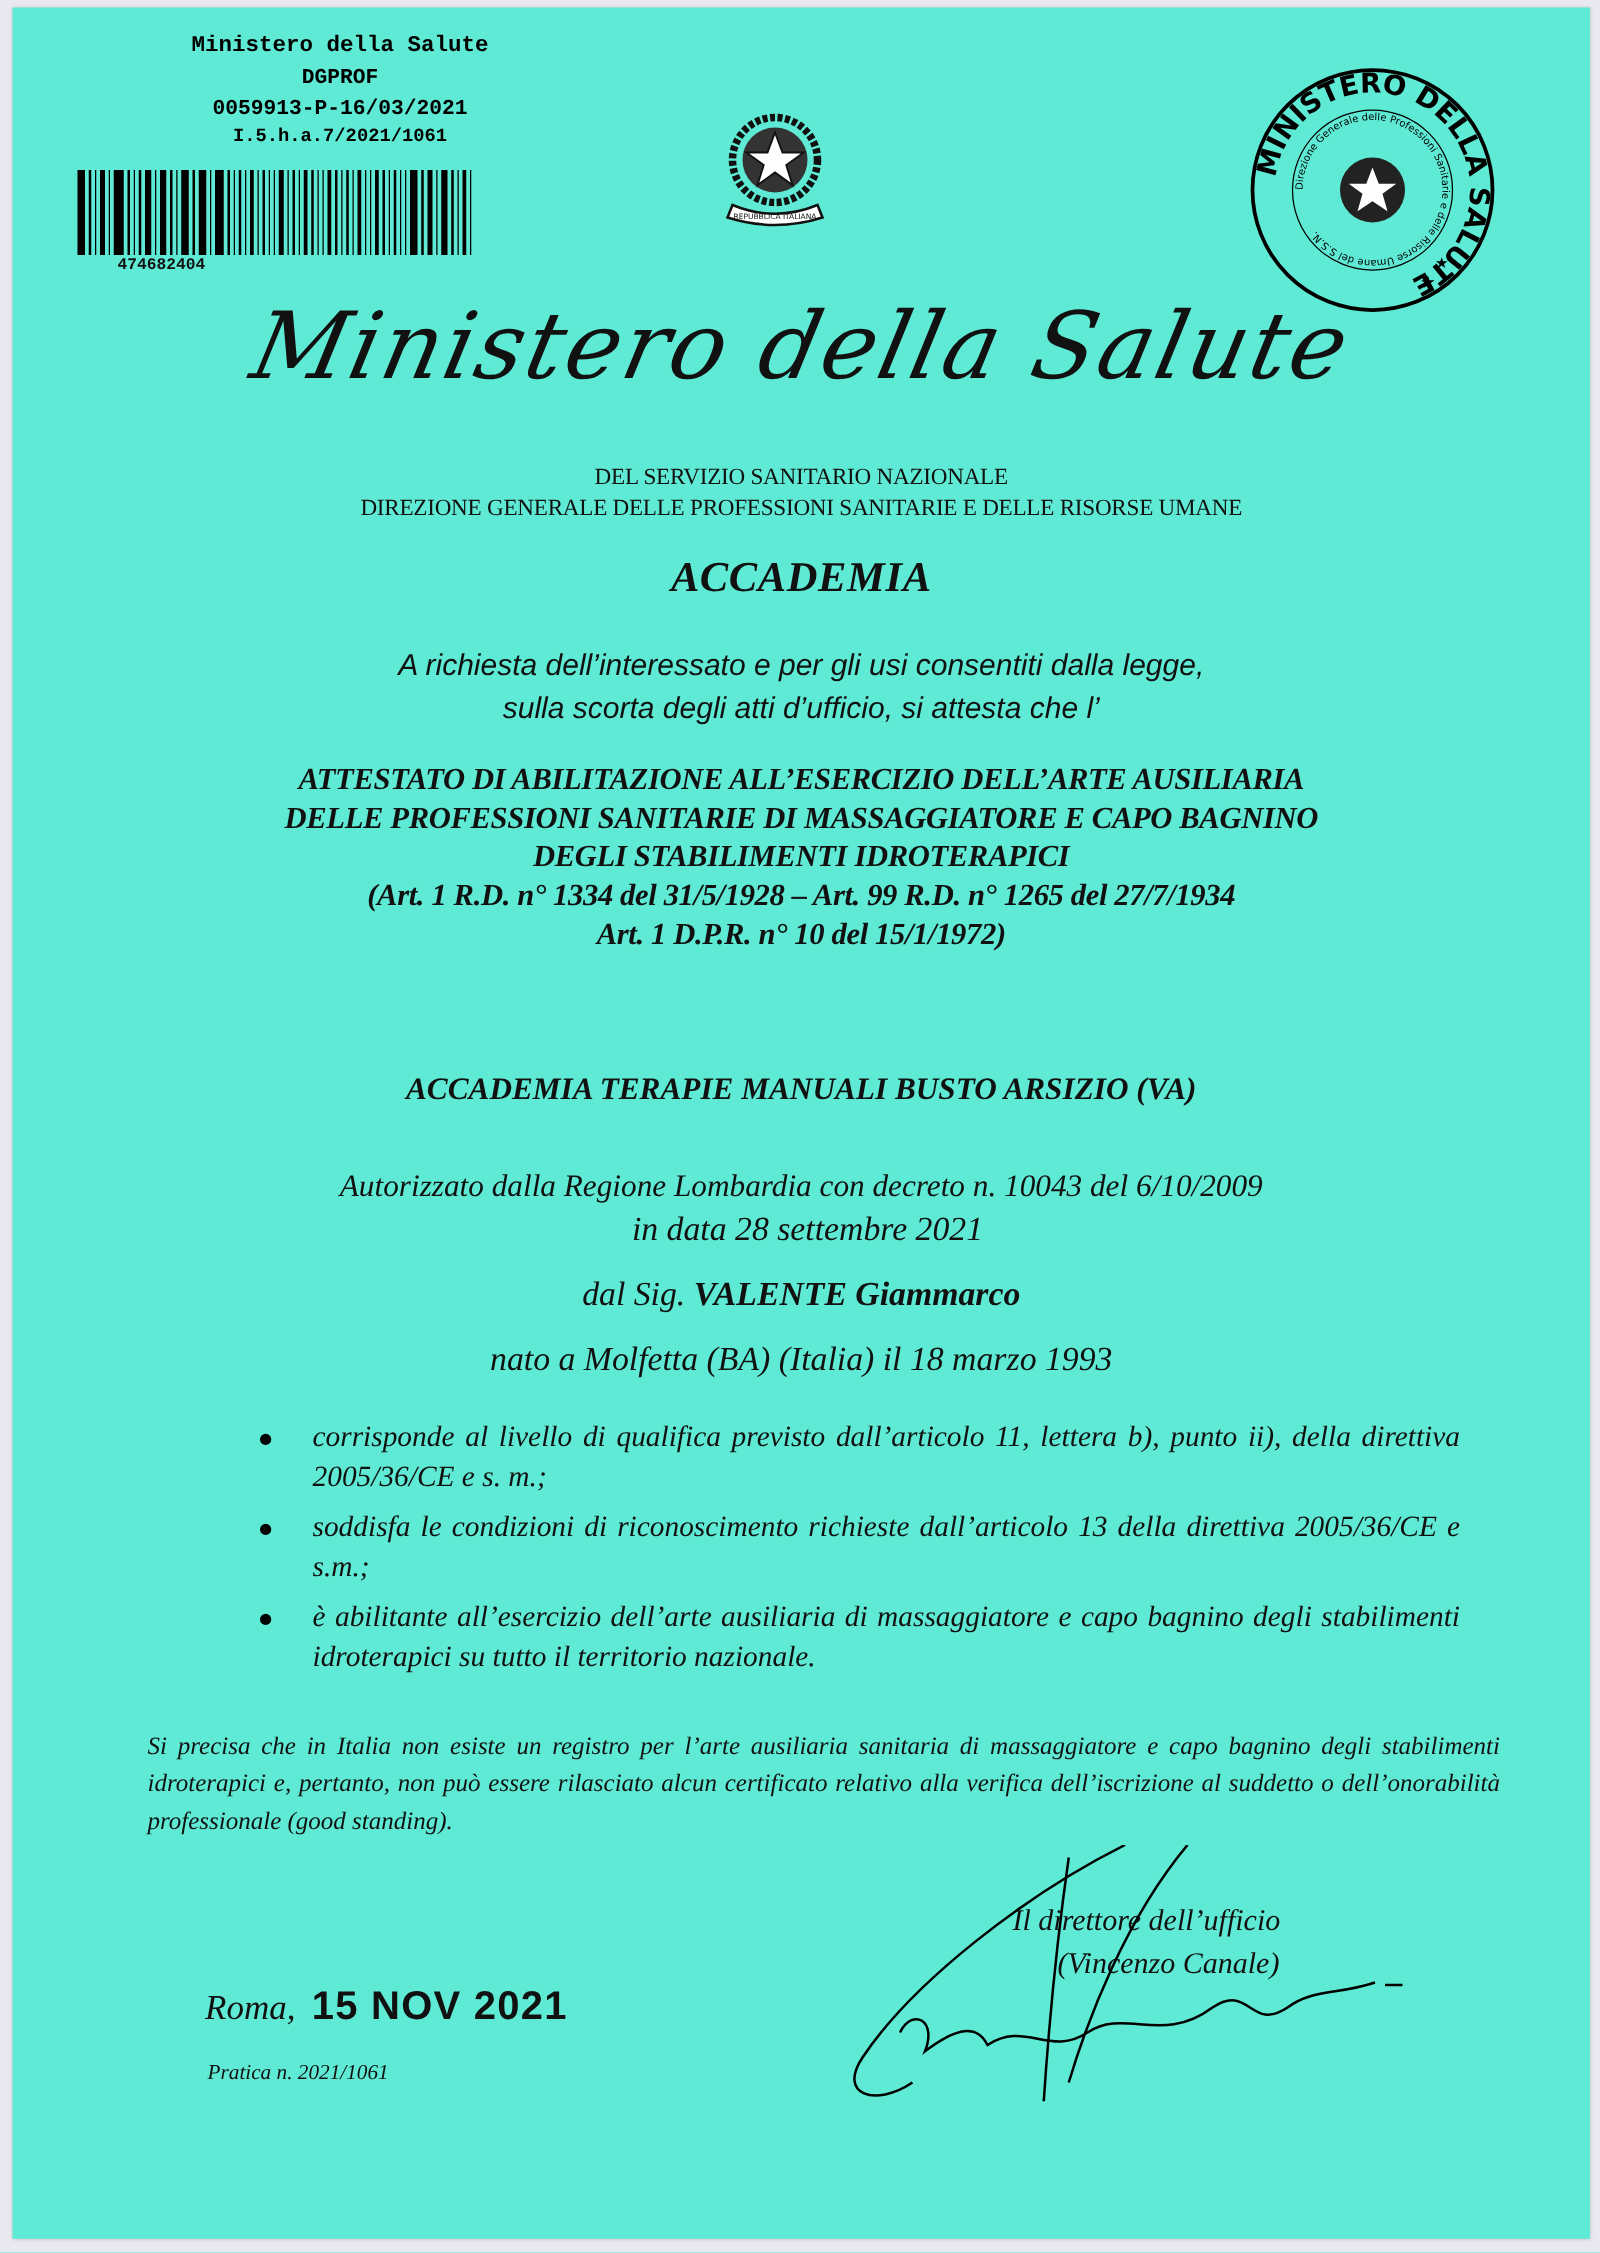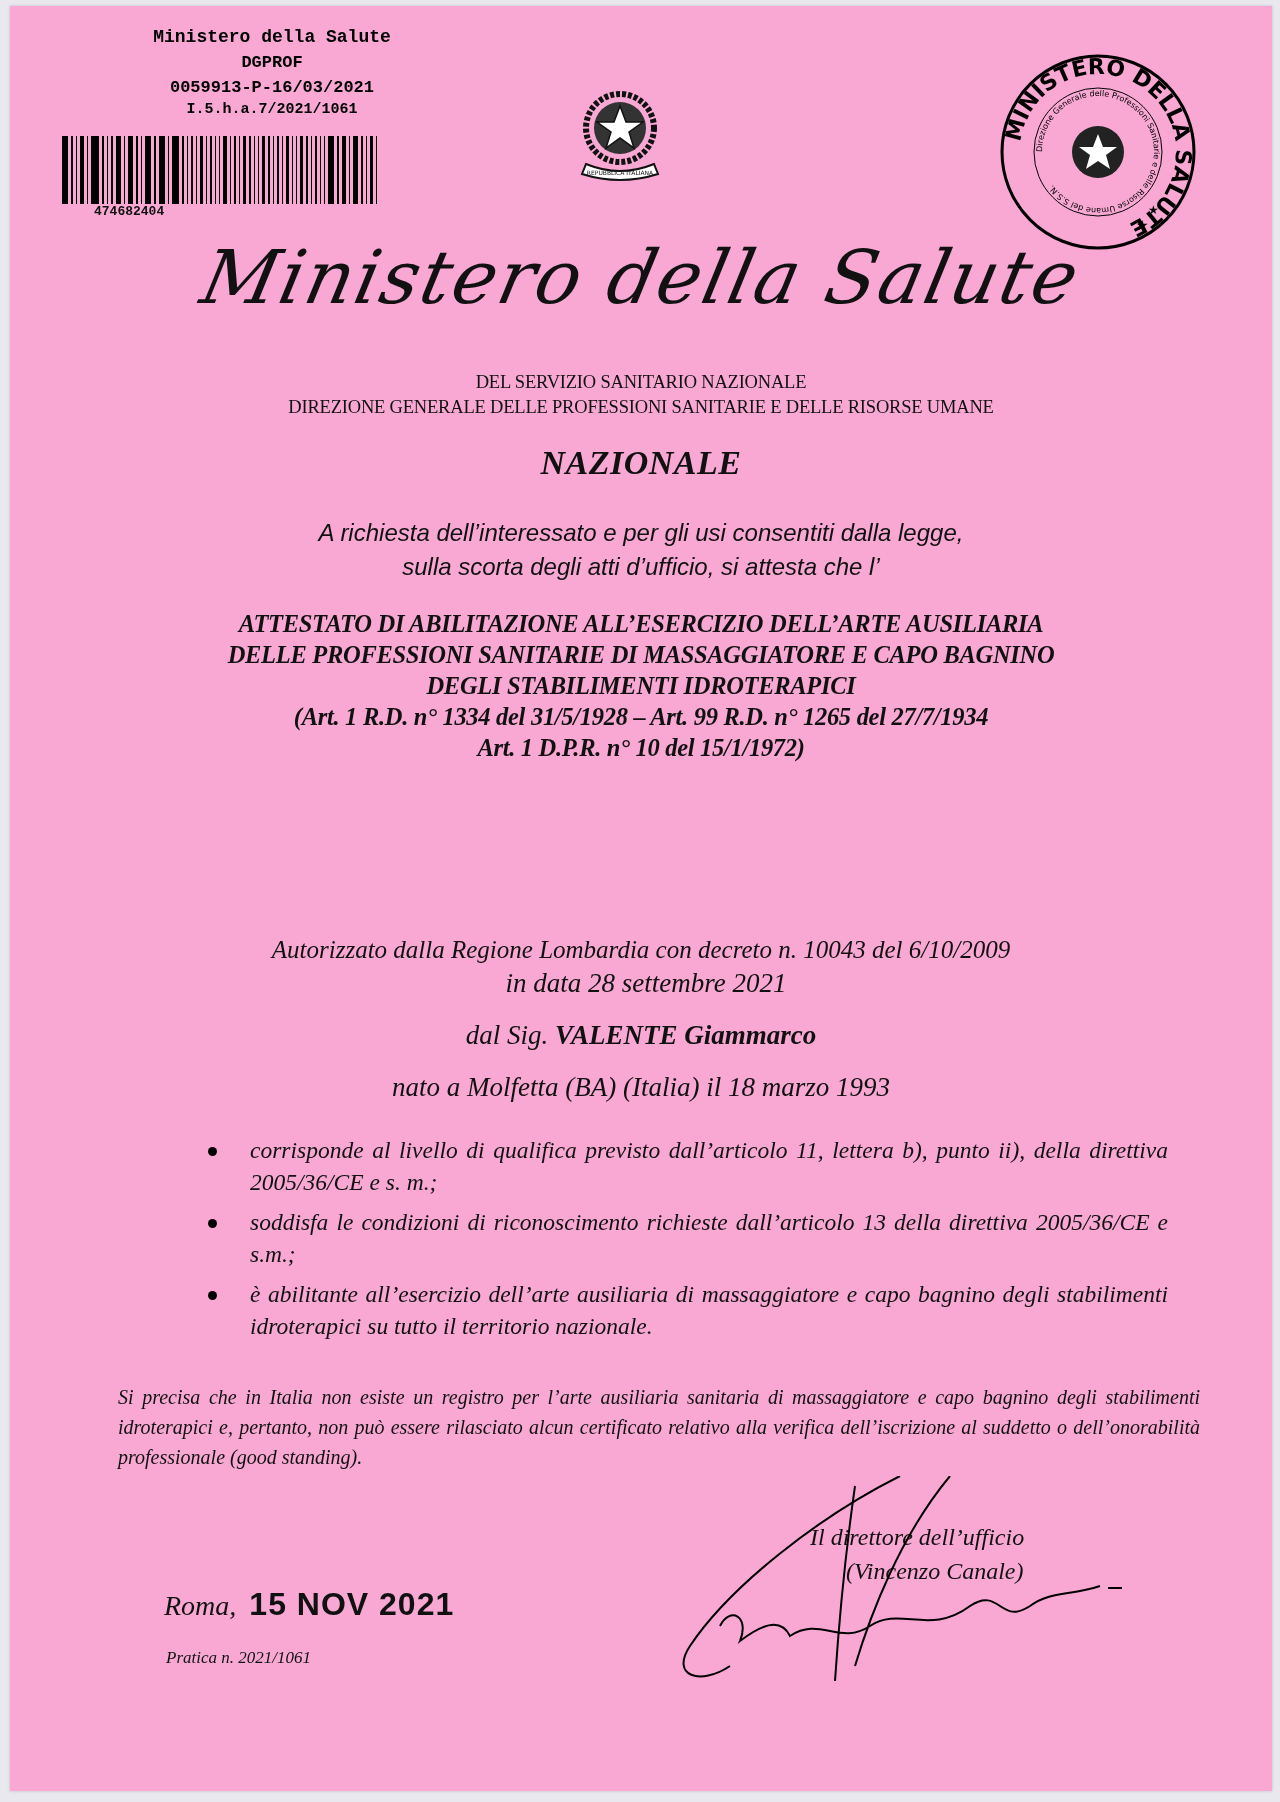--- a/index.html
+++ b/index.html
@@ -2,21 +2,21 @@
 <html><head>
 <meta charset="utf-8">
 <style>
   html, body { margin:0; padding:0; }
   body {
     width:1280px; height:1802px; background:#e9e8ee; position:relative; overflow:hidden;
     font-family:"Liberation Serif", serif; color:#111;
   }
   .sheet {
     position:absolute; left:10px; top:6px; width:1262px; height:1785px;
-    background:#f9a8d4; box-shadow:0 0 3px rgba(0,0,0,0.18);
+    background:#5eead4; box-shadow:0 0 3px rgba(0,0,0,0.18);
   }
   .abs { position:absolute; }
   .center { text-align:center; left:0; right:0; }
 
   
   .label { left:82px; top:18px; width:360px; font-family:"Liberation Mono", monospace; font-weight:bold; text-align:center; color:#000; }
   .label .l1 { font-size:18px; line-height:26px; }
   .label .l2 { font-size:17px; line-height:26px; }
   .label .l3 { font-size:17px; line-height:24px; }
   .label .l4 { font-size:15px; line-height:20px; font-weight:bold; }
@@ -164,35 +164,36 @@
     <text x="150" y="162" font-size="12" fill="#000">★</text>
   </svg>
 
   <div class="abs script-title">Ministero della Salute</div>
 
   <div class="abs center dir">
     <div>DEL SERVIZIO SANITARIO NAZIONALE</div>
     <div>DIREZIONE GENERALE DELLE PROFESSIONI SANITARIE E DELLE RISORSE UMANE</div>
   </div>
 
-  <div class="abs center att-title">NAZIONALE</div>
+  <div class="abs center att-title">ACCADEMIA</div>
 
   <div class="abs center intro">
     <div>A richiesta dell’interessato e per gli usi consentiti dalla legge,</div>
     <div>sulla scorta degli atti d’ufficio, si attesta che l’</div>
   </div>
 
   <div class="abs center qual">
     <div>ATTESTATO DI ABILITAZIONE ALL’ESERCIZIO DELL’ARTE AUSILIARIA</div>
     <div>DELLE PROFESSIONI SANITARIE DI MASSAGGIATORE E CAPO BAGNINO</div>
     <div>DEGLI STABILIMENTI IDROTERAPICI</div>
     <div>(Art. 1 R.D. n° 1334 del 31/5/1928 – Art. 99 R.D. n° 1265 del 27/7/1934</div>
     <div>Art. 1 D.P.R. n° 10 del 15/1/1972)</div>
   </div>
 
+  <div class="abs center accad">ACCADEMIA TERAPIE MANUALI BUSTO ARSIZIO (VA)</div>
   <div class="abs center autor">Autorizzato dalla Regione Lombardia con decreto n. 10043 del 6/10/2009</div>
   <div class="abs center indata">in data 28 settembre 2021</div>
   <div class="abs center dalsig">
     <span>dal Sig.</span>
     <b>VALENTE</b>
     <b>Giammarco</b>
   </div>
   <div class="abs center nato">nato a Molfetta (BA) (Italia) il 18 marzo 1993</div>
 
   <div class="abs bullets">

